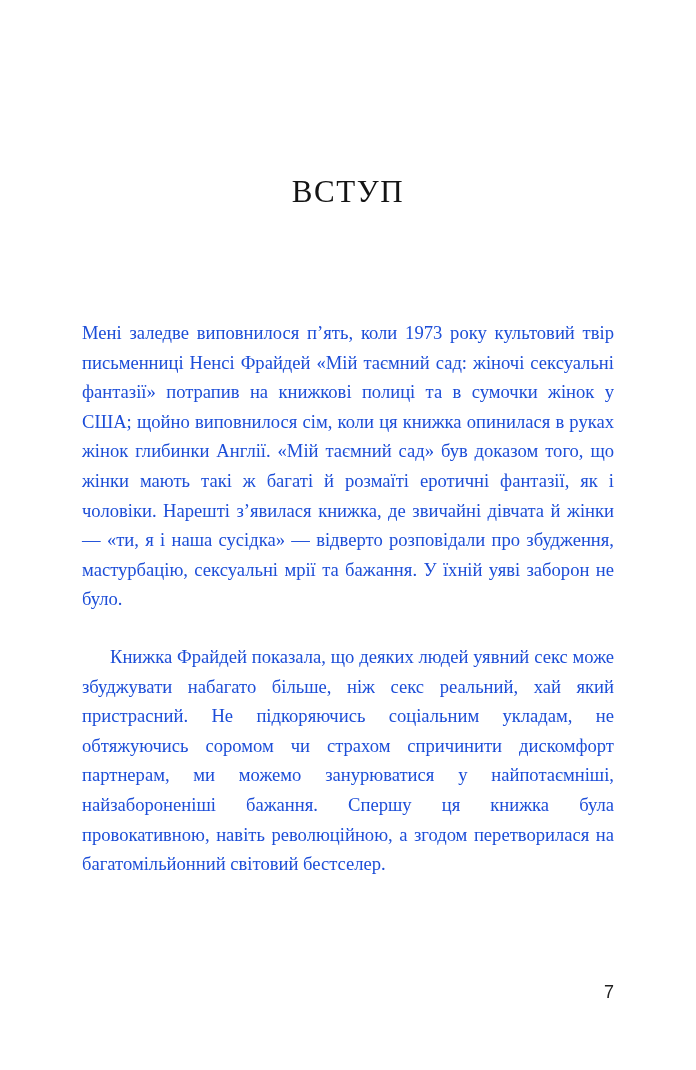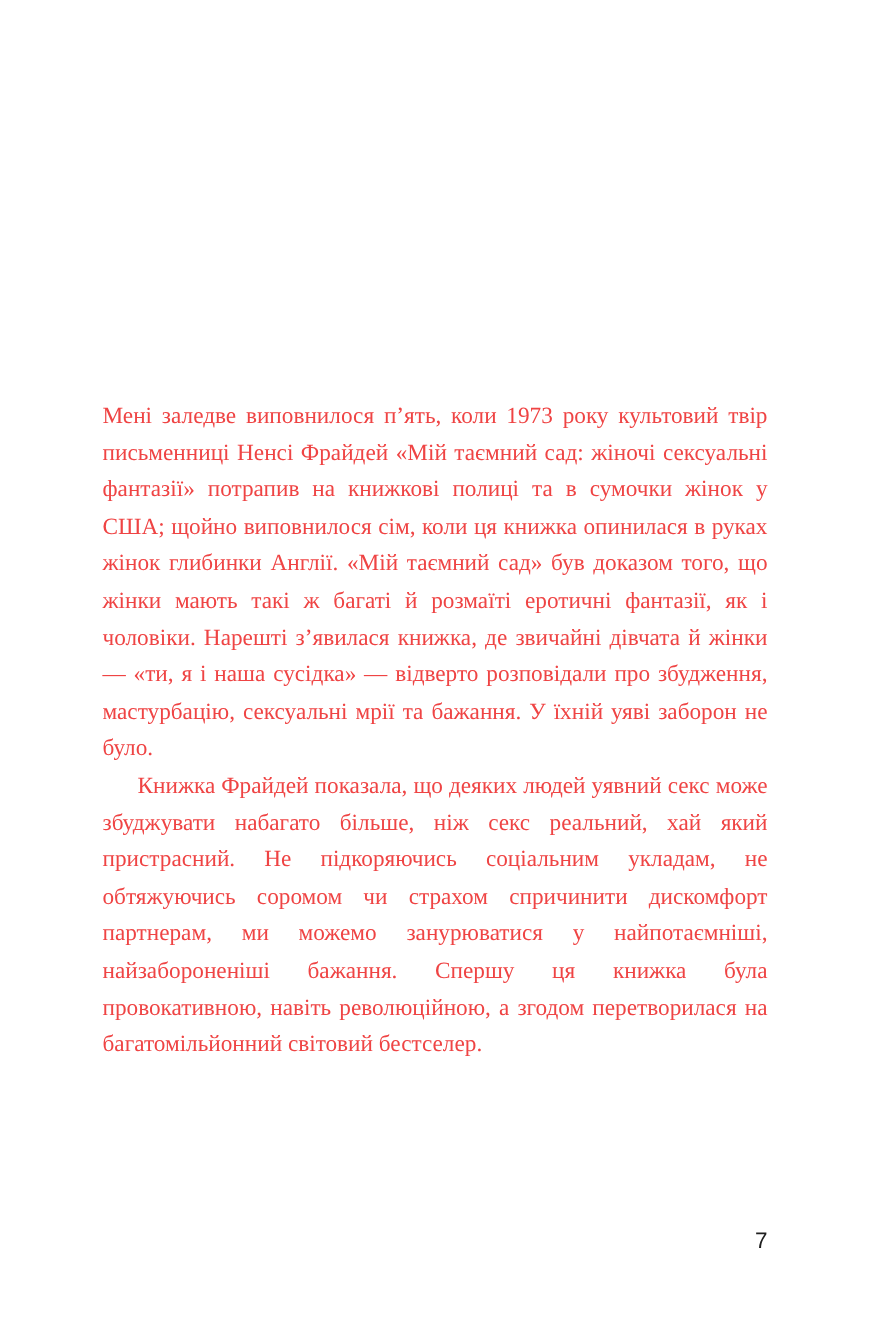--- a/index.html
+++ b/index.html
@@ -38,31 +38,32 @@
   
   .body-text {
     position: absolute;
     top: 318px;
     left: 82px;
     width: 532px;
     font-size: 18.6px;
     line-height: 29.6px;
     text-align: justify;
     text-justify: inter-word;
-    color: #ef4444;
+    color: #1d4ed8;
     hyphens: none;
   }
 
   .body-text p {
     margin: 0;
     text-indent: 0;
   }
 
   .body-text p + p {
     text-indent: 28px;
+    margin-top: 28px;
   }
 
   
   .body-text p:last-child {
     text-align: justify;
   }
 
   
   .page-number {
     position: absolute;
@@ -75,20 +76,21 @@
     font-weight: 400;
     color: #202020;
     line-height: 1;
   }
 </style>
 </head>
 <body>
 
 <div class="page">
 
+  <h1 class="chapter-title">ВСТУП</h1>
 
   <div class="body-text">
     <p>Мені заледве виповнилося п’ять, коли 1973 року культовий твір письменниці Ненсі Фрайдей «Мій таємний сад: жіночі сексуальні фантазії» потрапив на книжкові полиці та в сумочки жінок у США; щойно виповнилося сім, коли ця книжка опинилася в руках жінок глибинки Англії. «Мій таємний сад» був доказом того, що жінки мають такі ж багаті й розмаїті еротичні фантазії, як і чоловіки. Нарешті з’явилася книжка, де звичайні дівчата й жінки — «ти, я і наша сусідка» — відверто розповідали про збудження, мастурбацію, сексуальні мрії та бажання. У їхній уяві заборон не було.</p>
     <p>Книжка Фрайдей показала, що деяких людей уявний секс може збуджувати набагато більше, ніж секс реальний, хай який пристрасний. Не підкоряючись соціальним укладам, не обтяжуючись соромом чи страхом спричинити дискомфорт партнерам, ми можемо занурюватися у найпотаємніші, найзабороненіші бажання. Спершу ця книжка була провокативною, навіть революційною, а згодом перетворилася на багатомільйонний світовий бестселер.</p>
   </div>
 
   <div class="page-number">7</div>
 
 </div>
 

